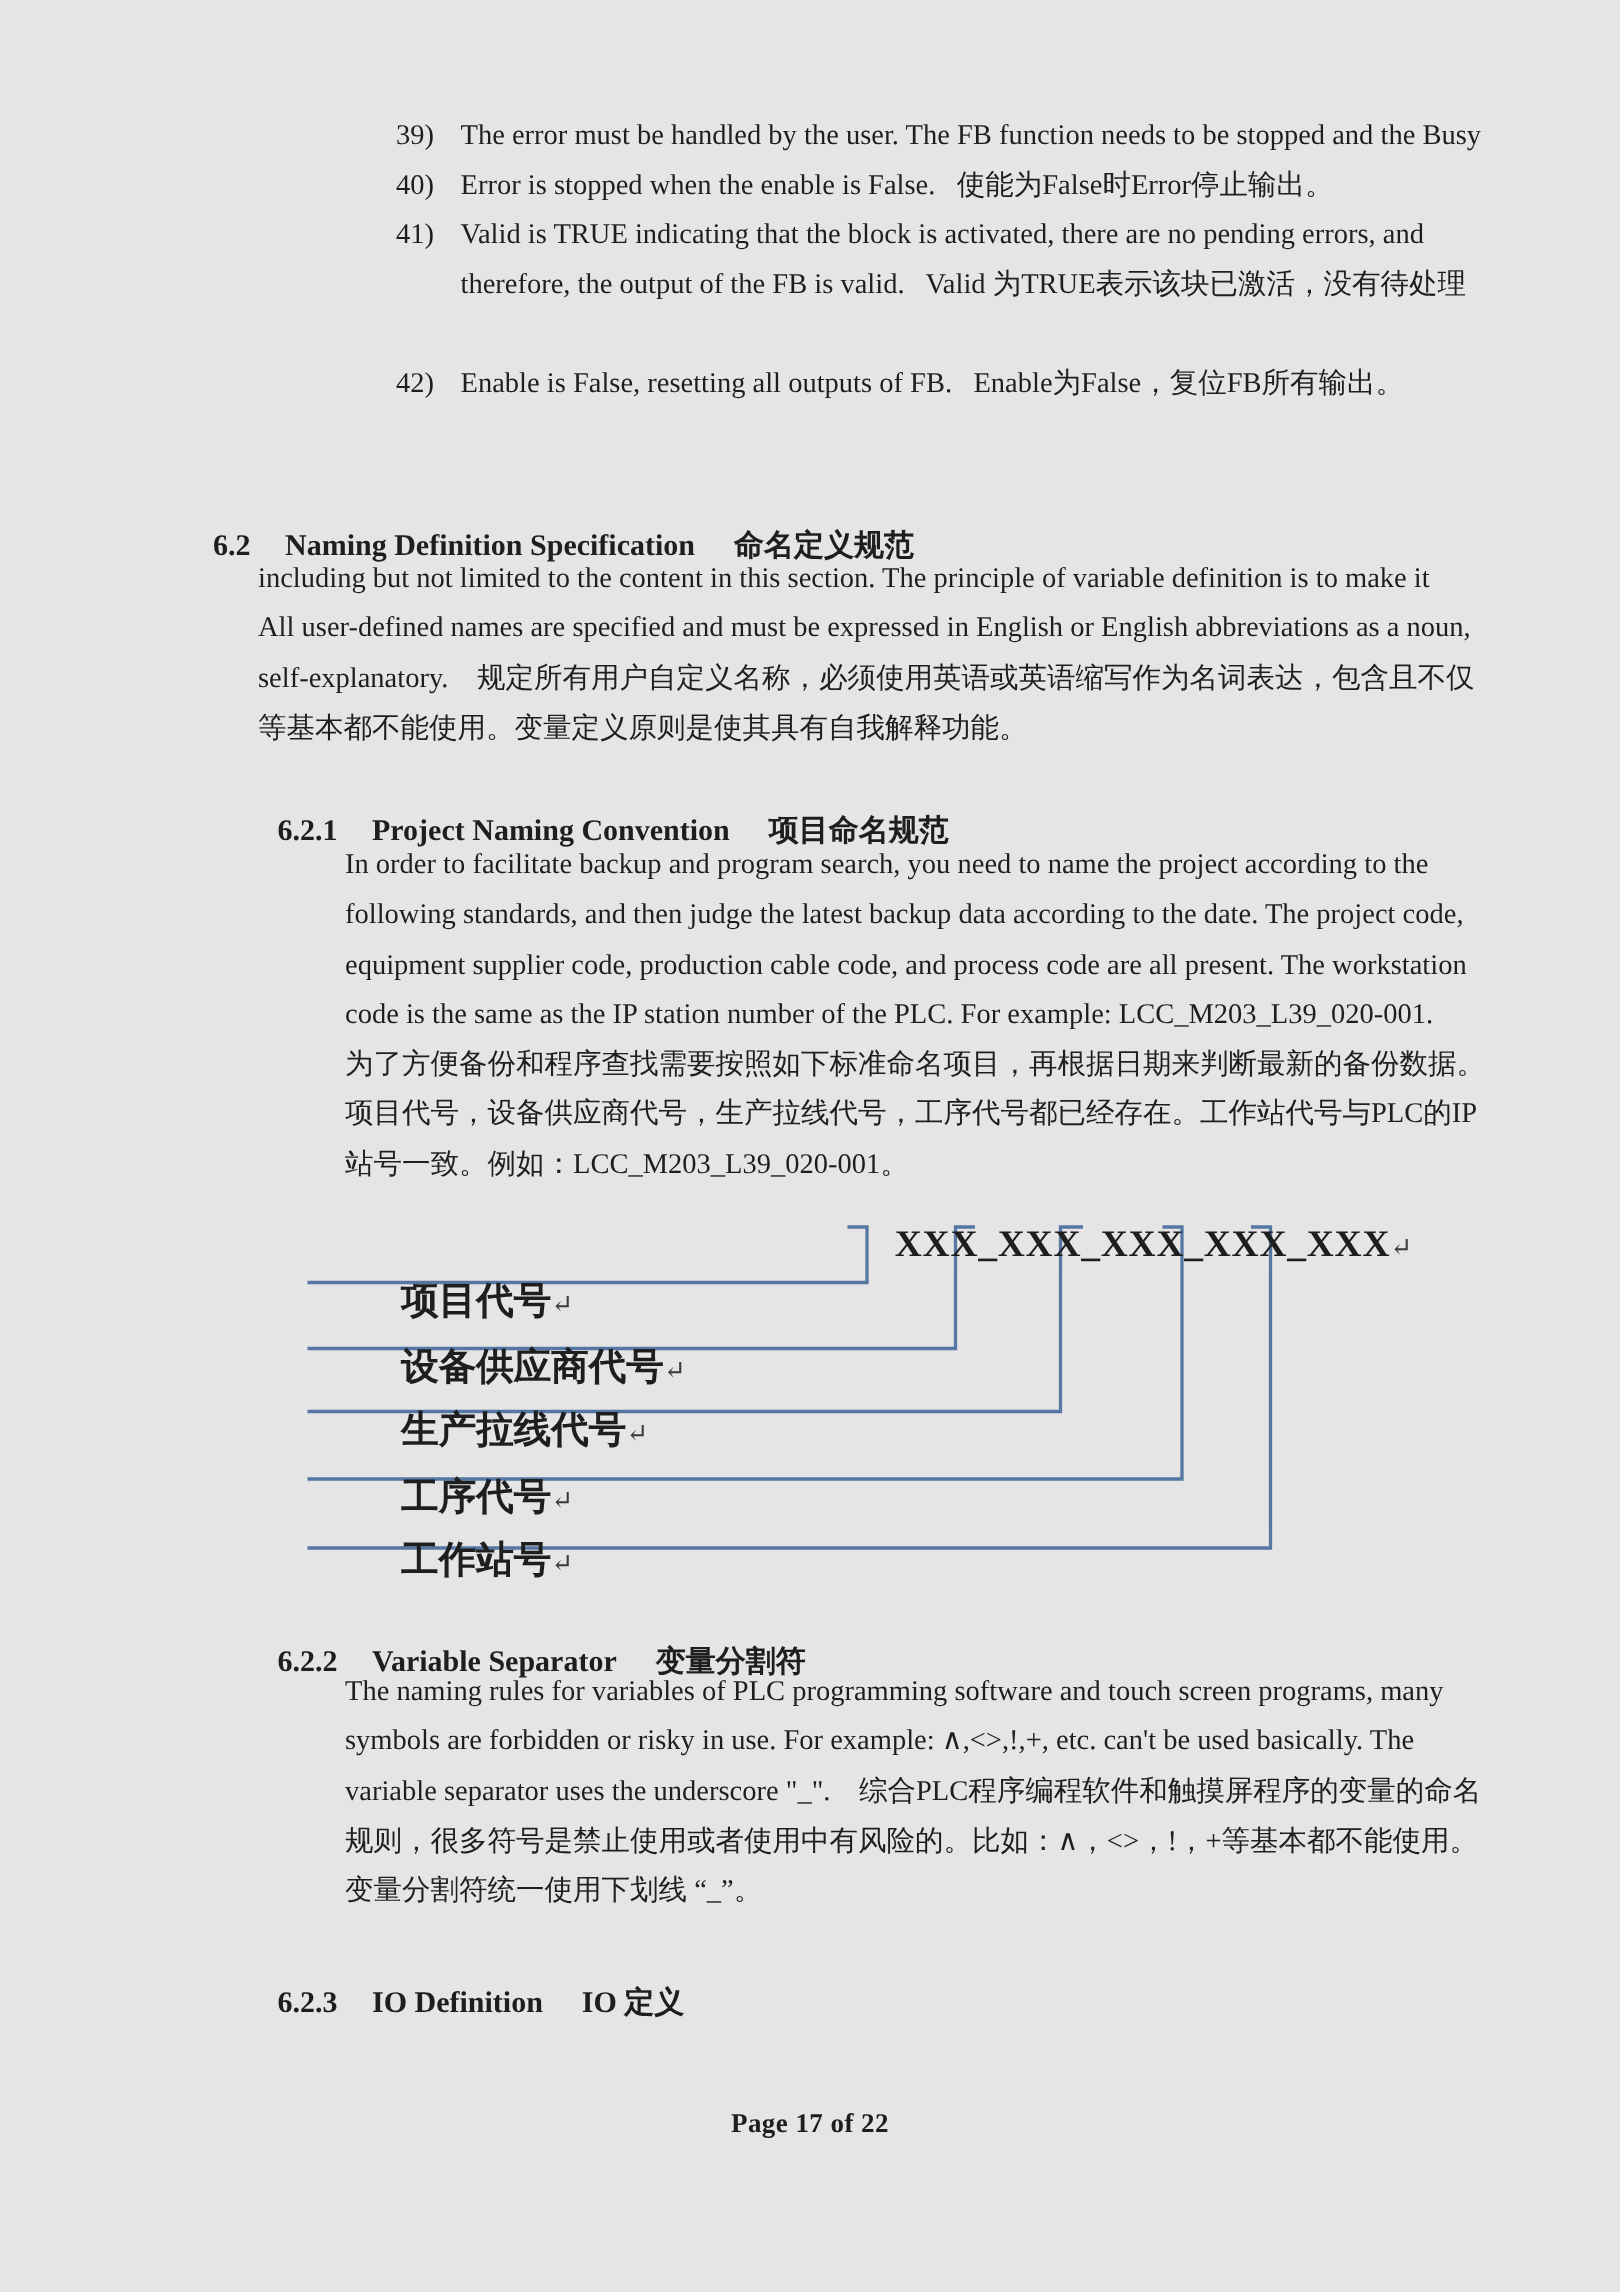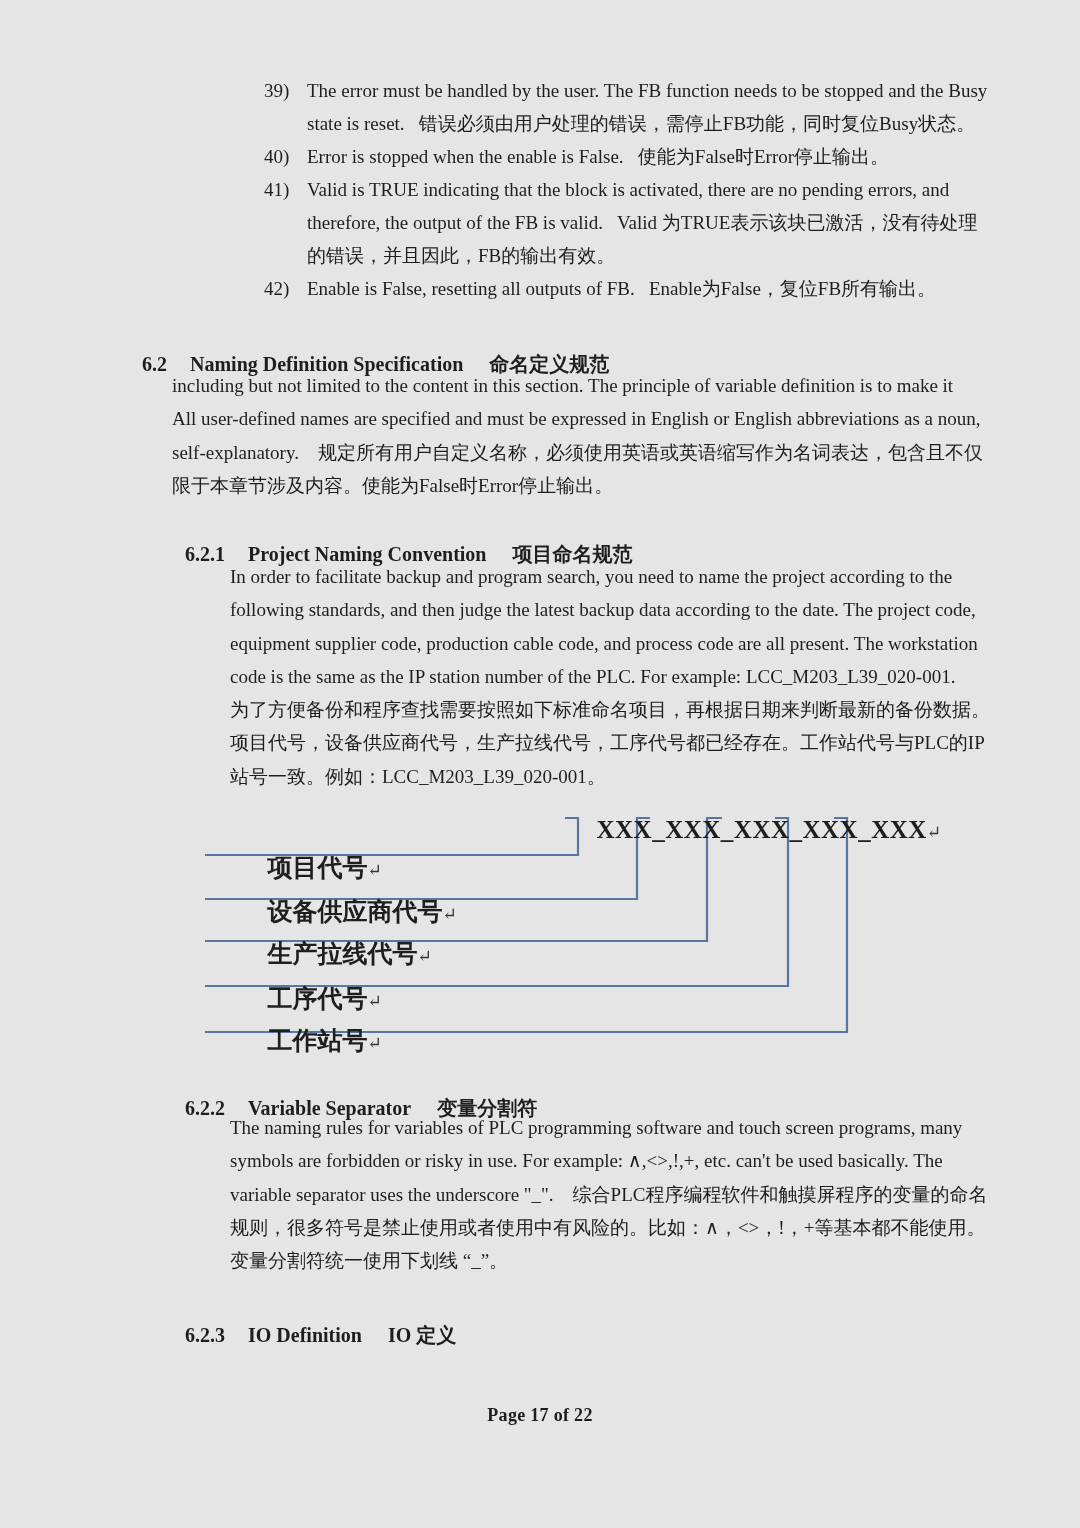--- a/index.html
+++ b/index.html
@@ -50,61 +50,56 @@
 
 <div class="page">
 
   <section class="list">
 
       <div class="lrow">
         <span class="num">39)</span>
         <span class="txt">The error must be handled by the user. The FB function needs to be stopped and the Busy</span>
       </div>
 
-      <div class="lrow">
-        <span class="num"></span>
-        <span class="txt">state is reset.   错误必须由用户处理的错误，需停止FB功能，同时复位Busy状态。</span>
-      </div>
 
       <div class="lrow">
         <span class="num">40)</span>
         <span class="txt">Error is stopped when the enable is False.   使能为False时Error停止输出。</span>
       </div>
 
       <div class="lrow">
         <span class="num">41)</span>
         <span class="txt">Valid is TRUE indicating that the block is activated, there are no pending errors, and</span>
       </div>
 
       <div class="lrow">
         <span class="num"></span>
         <span class="txt">therefore, the output of the FB is valid.   Valid 为TRUE表示该块已激活，没有待处理</span>
       </div>
 
       <div class="lrow">
         <span class="num"></span>
-        <span class="txt">的错误，并且因此，FB的输出有效。</span>
       </div>
 
       <div class="lrow">
         <span class="num">42)</span>
         <span class="txt">Enable is False, resetting all outputs of FB.   Enable为False，复位FB所有输出。</span>
       </div>
     </section>
 
   <div class="h h62">
     <span class="hnum">6.2</span><span class="hen">Naming Definition Specification</span><span class="hzh">命名定义规范</span>
   </div>
 
   <div class="para p62">
 
   <div class="pline">including but not limited to the content in this section. The principle of variable definition is to make it</div>
       <div class="pline">All user-defined names are specified and must be expressed in English or English abbreviations as a noun,</div>
       <div class="pline">self-explanatory.    规定所有用户自定义名称，必须使用英语或英语缩写作为名词表达，包含且不仅</div>
-      <div class="pline">限于本章节涉及内容。使能为False时Error停止输出。</div>
+      <div class="pline">等基本都不能使用。变量定义原则是使其具有自我解释功能。</div>
     </div>
 
   <div class="h h621">
     <span class="hnum">6.2.1</span><span class="hen">Project Naming Convention</span><span class="hzh">项目命名规范</span>
   </div>
 
   <div class="para p621">
 
   <div class="pline">In order to facilitate backup and program search, you need to name the project according to the</div>
       <div class="pline">following standards, and then judge the latest backup data according to the date. The project code,</div>

